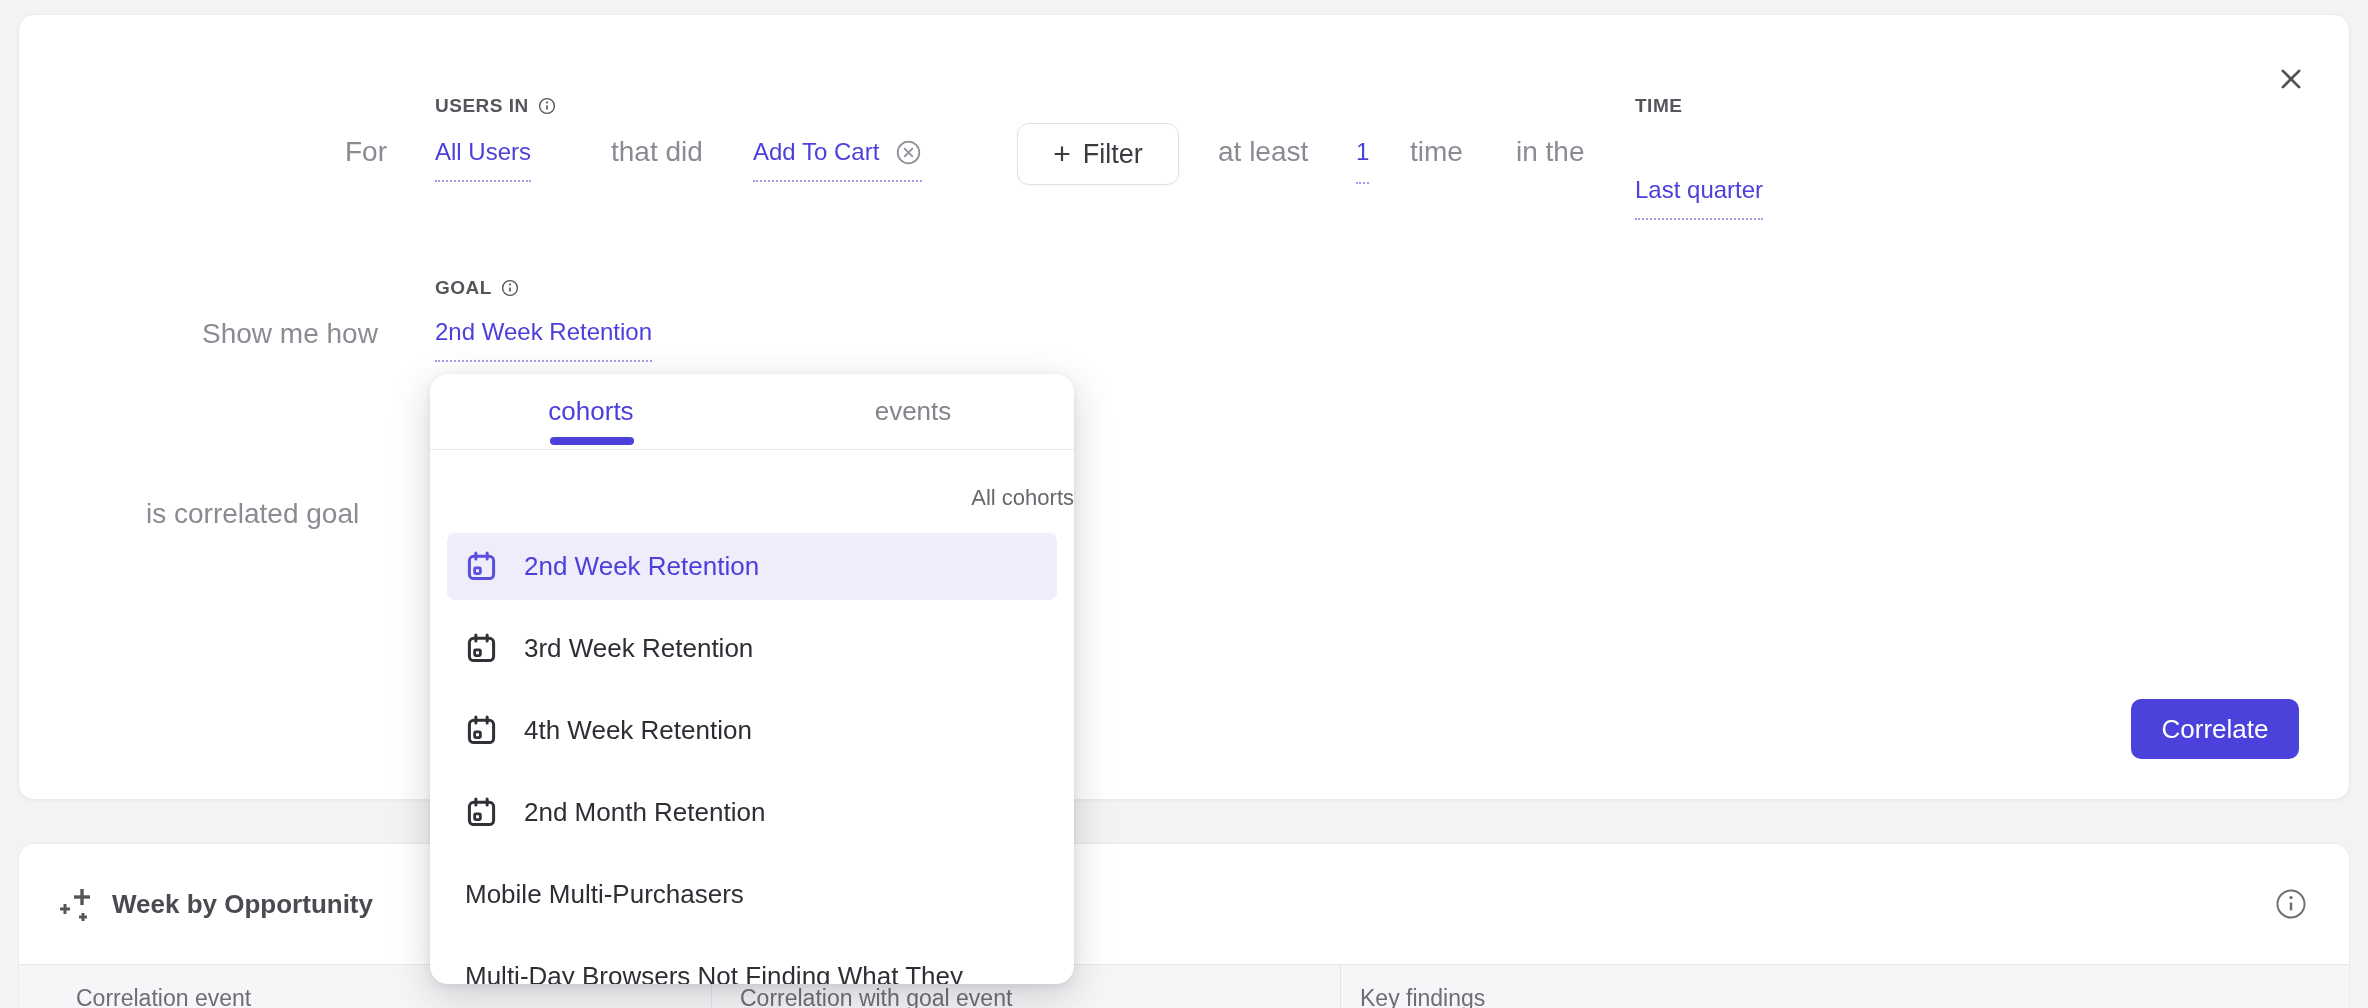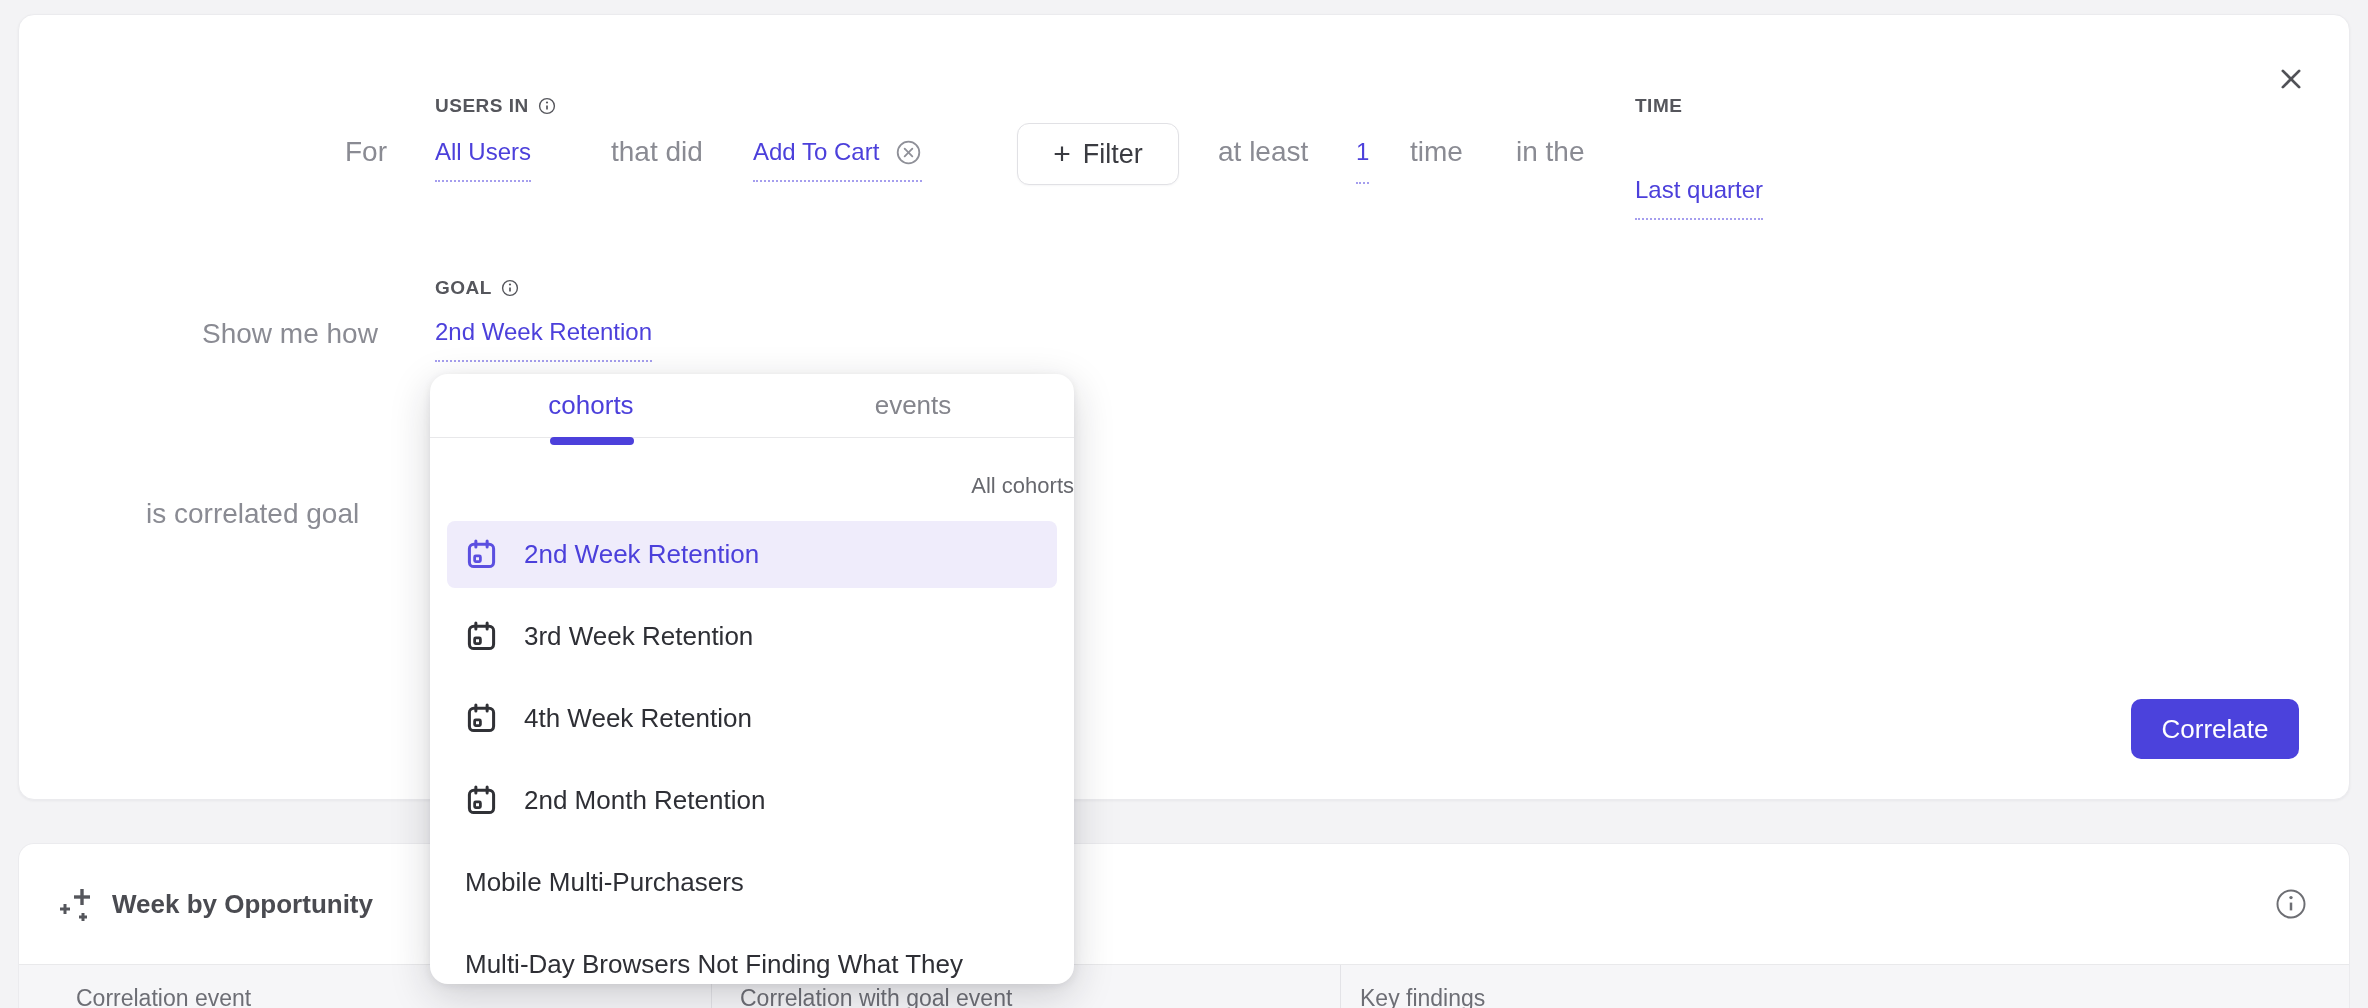--- a/index.html
+++ b/index.html
@@ -102,21 +102,21 @@
     width: 644px; height: 610px;
     background: #ffffff;
     border-radius: 18px;
     box-shadow: 0 12px 40px rgba(25,25,40,.18), 0 2px 8px rgba(25,25,40,.08);
     z-index: 40;
     overflow: hidden;
   }
   .dd-tabs {
     position: relative;
     display: flex;
-    height: 64px;
+    height: 76px;
     border-bottom: 1px solid #e8e8ea;
   }
   .dd-tab {
     flex: 1;
     display: flex;
     align-items: center;
     justify-content: center;
     font-size: 26px;
     color: #84858c;
     cursor: pointer;

